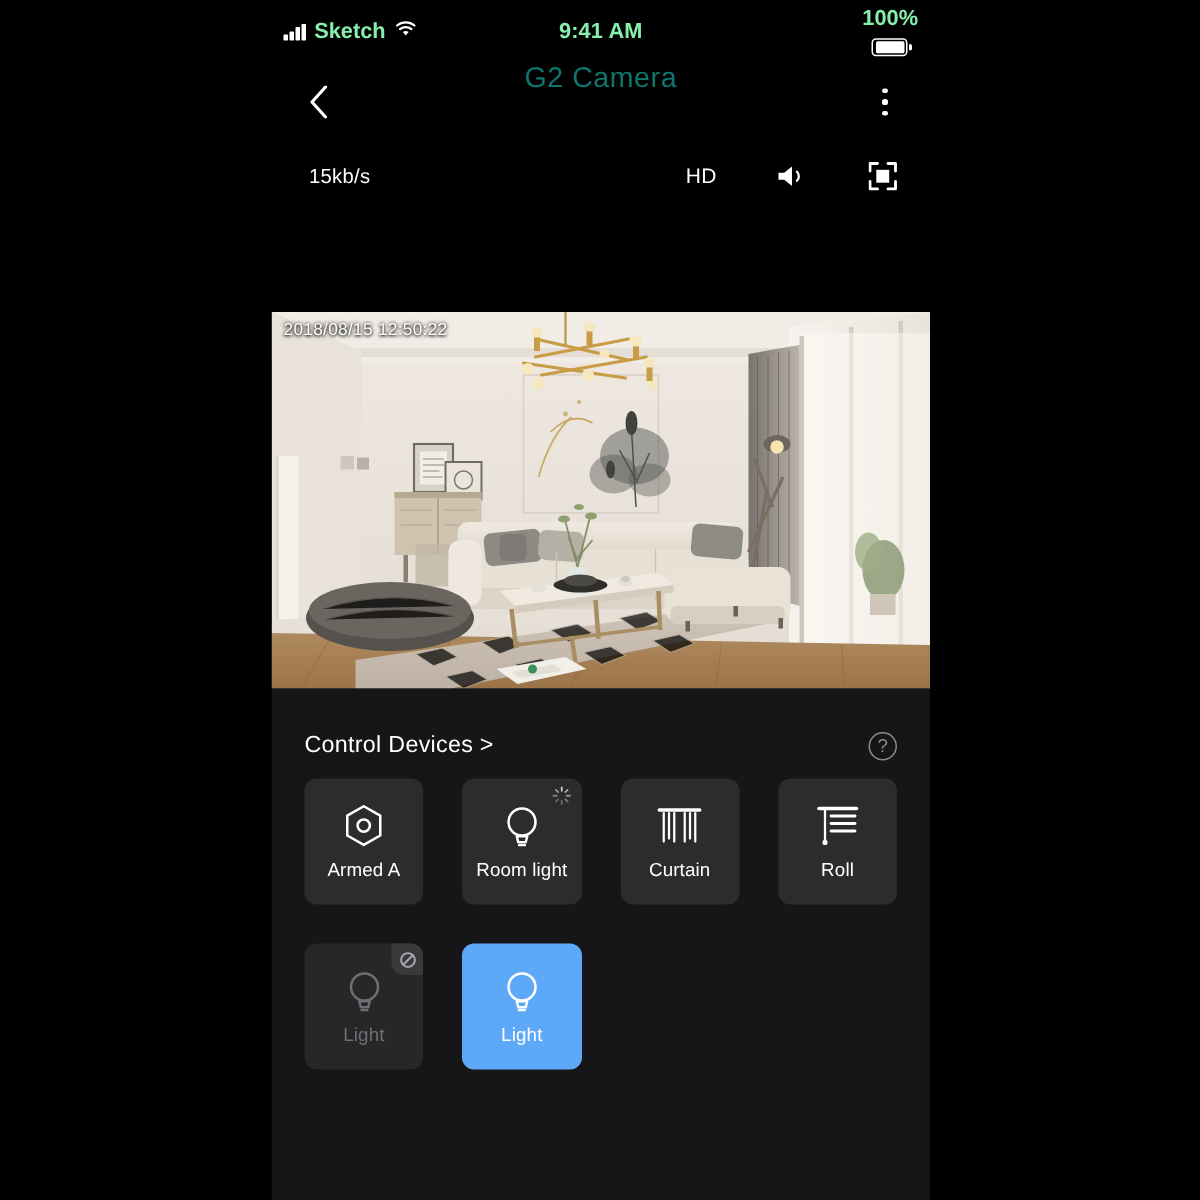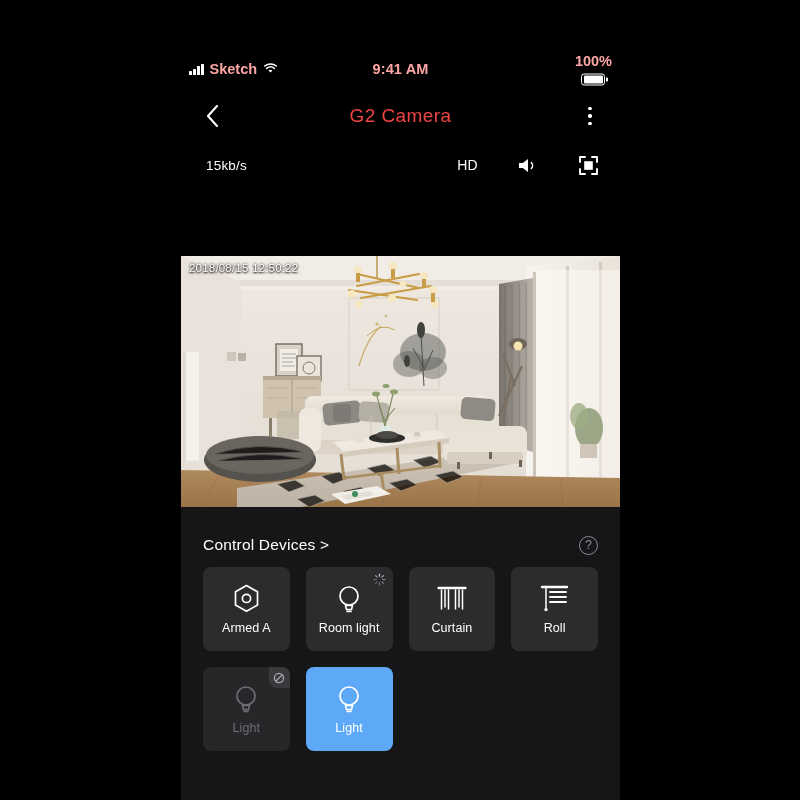--- a/index.html
+++ b/index.html
@@ -20,22 +20,21 @@
     left:181px; top:0;
     width:439px; height:800px;
     background:#000;
     overflow:hidden;
   }
   
   .statusbar {
     position:relative;
     height:42px;
     display:flex; align-items:center;
-    color:#fca5a5;
-    margin-top:48px;
+    color:#86efac;
   }
   .sb-left {
     position:absolute; left:8px; top:50%;
     transform:translateY(-50%);
     display:flex; align-items:center; gap:6px;
   }
   .sb-center {
     position:absolute; left:50%; top:50%;
     transform:translate(-50%,-50%);
     font-size:14.5px; font-weight:bold; letter-spacing:.1px;
@@ -59,22 +58,22 @@
     position:relative; padding:1.4px;
   }
   .batt::after{
     content:""; position:absolute; right:-3.4px; top:3.2px;
     width:2px; height:4px; background:#fff; border-radius:0 1px 1px 0;
   }
   .batt span{ display:block; height:100%; width:100%; background:#fff; border-radius:1px; }
   
   .navbar {
     position:relative; height:52px;
-    display:flex; align-items:center; justify-content:center;
-    color:#ef4444;
+    display:flex; justify-content:center;
+    color:#0f766e;
   }
   .nav-title { font-size:19px; letter-spacing:.4px; }
   .nav-back {
     position:absolute; left:16px; top:50%; transform:translateY(-50%);
     width:30px; height:30px; display:flex; align-items:center; justify-content:center;
     cursor:pointer;
   }
   .nav-more {
     position:absolute; right:18px; top:50%; transform:translateY(-50%);
     width:24px; height:28px;
@@ -126,21 +125,21 @@
   .help {
     width:19px; height:19px; border-radius:50%;
     border:1.3px solid #8b8b90;
     color:#8b8b90; font-size:12.5px;
     display:flex; align-items:center; justify-content:center;
     cursor:pointer;
   }
   .grid {
     display:grid;
     grid-template-columns:repeat(4, 1fr);
-    gap:16px;
+    gap:26px;
   }
   .tile {
     position:relative;
     height:84px;
     background:#2c2c2e;
     border-radius:8px;
     display:flex; flex-direction:column; align-items:center; justify-content:center;
     gap:7px;
     cursor:pointer;
   }

